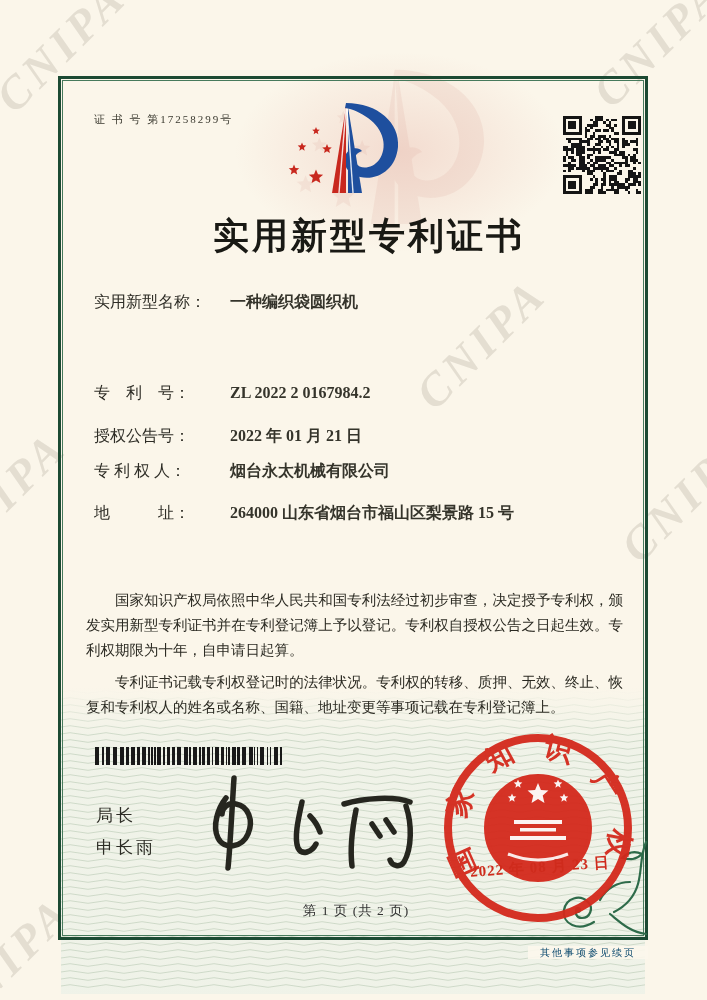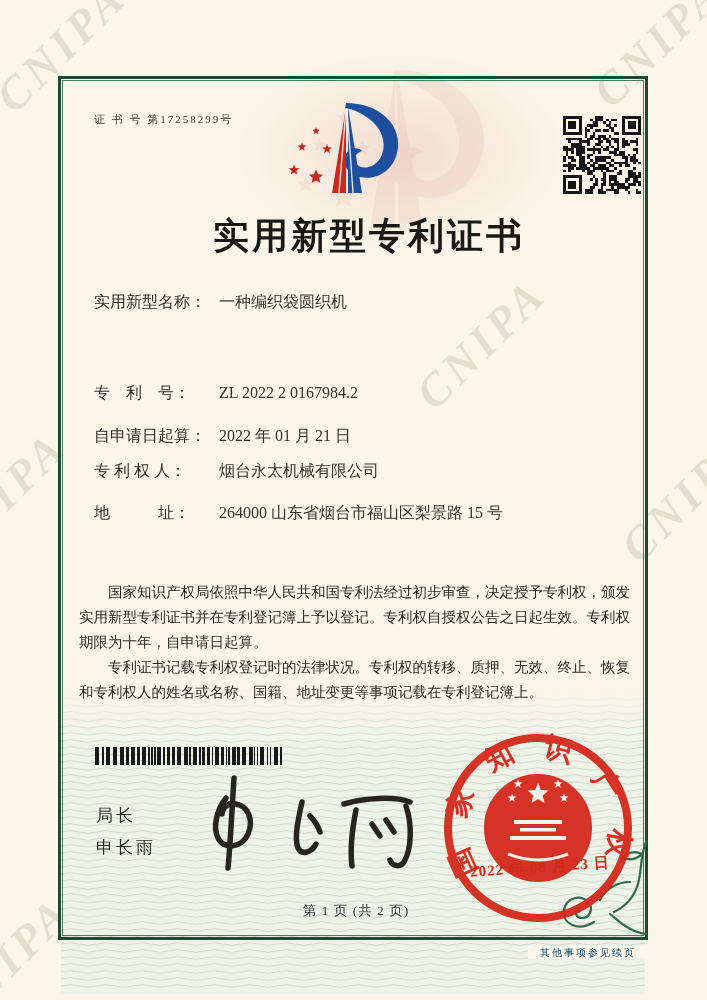--- a/index.html
+++ b/index.html
@@ -12,26 +12,26 @@
   .logo-wm{position:absolute;z-index:0;left:285px;top:66px;width:240px;height:172px;opacity:.13;}
   .frame{position:absolute;z-index:3;left:58px;top:76px;width:584px;height:858px;border:3px solid #1c4a33;}
   .frame-inner{position:absolute;inset:1px;border:1px solid #477a5c;}
   .cert-no{position:absolute;z-index:4;left:94px;top:112px;font-size:11px;letter-spacing:2px;color:#3a392f;}
   .logo{position:absolute;z-index:4;left:282px;top:101px;}
   .qr{position:absolute;z-index:4;left:563px;top:116px;}
   .title{position:absolute;z-index:4;left:58px;top:212px;width:622px;text-align:center;
          font-size:36px;font-weight:700;letter-spacing:3px;color:#191914;}
   .row{position:absolute;z-index:4;left:94px;font-size:16px;white-space:nowrap;color:#2e2d26;}
   .row .lab{display:inline-block;width:114px;text-align:left;font-family:Liberation Serif, serif;}
-  .row .val{margin-left:11px;color:#35342b;}
+  .row .val{margin-left:22px;color:#35342b;font-weight:bold;}
   .lab2{margin-left:46px;}
   .r1{top:292px}.r2{top:341px}.r3{top:383px}.r4{top:426px}.r5{top:461px}.r6{top:503px}.r7{top:548px}
   .paras{position:absolute;z-index:4;left:79px;top:581px;width:551px;font-size:14.5px;
          line-height:25px;text-align:justify;color:#2b2a22;}
-  .paras p{margin:0;text-indent:2em;font-family:Liberation Mono, monospace;}
+  .paras p{margin:7px;text-indent:2em;}
   .waves{position:absolute;z-index:2;left:61px;top:686px;width:584px;height:308px;
          background:linear-gradient(180deg,rgba(238,242,232,0),rgba(238,242,232,.85) 60px,rgba(238,242,232,.9));}
   .barcode{position:absolute;z-index:4;left:95px;top:747px;}
   .signer-title{position:absolute;z-index:4;left:96px;top:804px;font-size:17px;letter-spacing:3px;}
   .signer-name{position:absolute;z-index:4;left:96px;top:836px;font-size:17px;letter-spacing:3px;}
   .sig{position:absolute;z-index:4;left:198px;top:764px;}
   .seal{position:absolute;z-index:5;left:438px;top:726px;opacity:.95;}
   .seal-date{position:absolute;z-index:6;left:438px;top:858px;width:204px;text-align:center;
              font-size:15px;letter-spacing:1px;color:#cf2b1c;font-weight:600;transform:rotate(-4deg);}
   .floral{position:absolute;z-index:4;left:550px;top:836px;}
@@ -475,21 +475,21 @@
 
   <div class="title">实用新型专利证书</div>
 
   <div class="row r1">
     <span class="lab">实用新型名称：</span><span class="val">一种编织袋圆织机</span>
   </div>
   <div class="row r3">
     <span class="lab">专　利　号：</span><span class="val">ZL 2022 2 0167984.2</span>
   </div>
   <div class="row r4">
-    <span class="lab">自申请日起算：</span><span class="val">2022 年 01 月 21 日</span>
+    <span class="lab">授权公告号：</span><span class="val">2022 年 01 月 21 日</span>
   </div>
   <div class="row r5">
     <span class="lab">专 利 权 人：</span><span class="val">烟台永太机械有限公司</span>
   </div>
   <div class="row r6">
     <span class="lab">地　　　址：</span><span class="val">264000 山东省烟台市福山区梨景路 15 号</span>
   </div>
 
   <div class="paras">
     <p>国家知识产权局依照中华人民共和国专利法经过初步审查，决定授予专利权，颁发实用新型专利证书并在专利登记簿上予以登记。专利权自授权公告之日起生效。专利权期限为十年，自申请日起算。</p>

